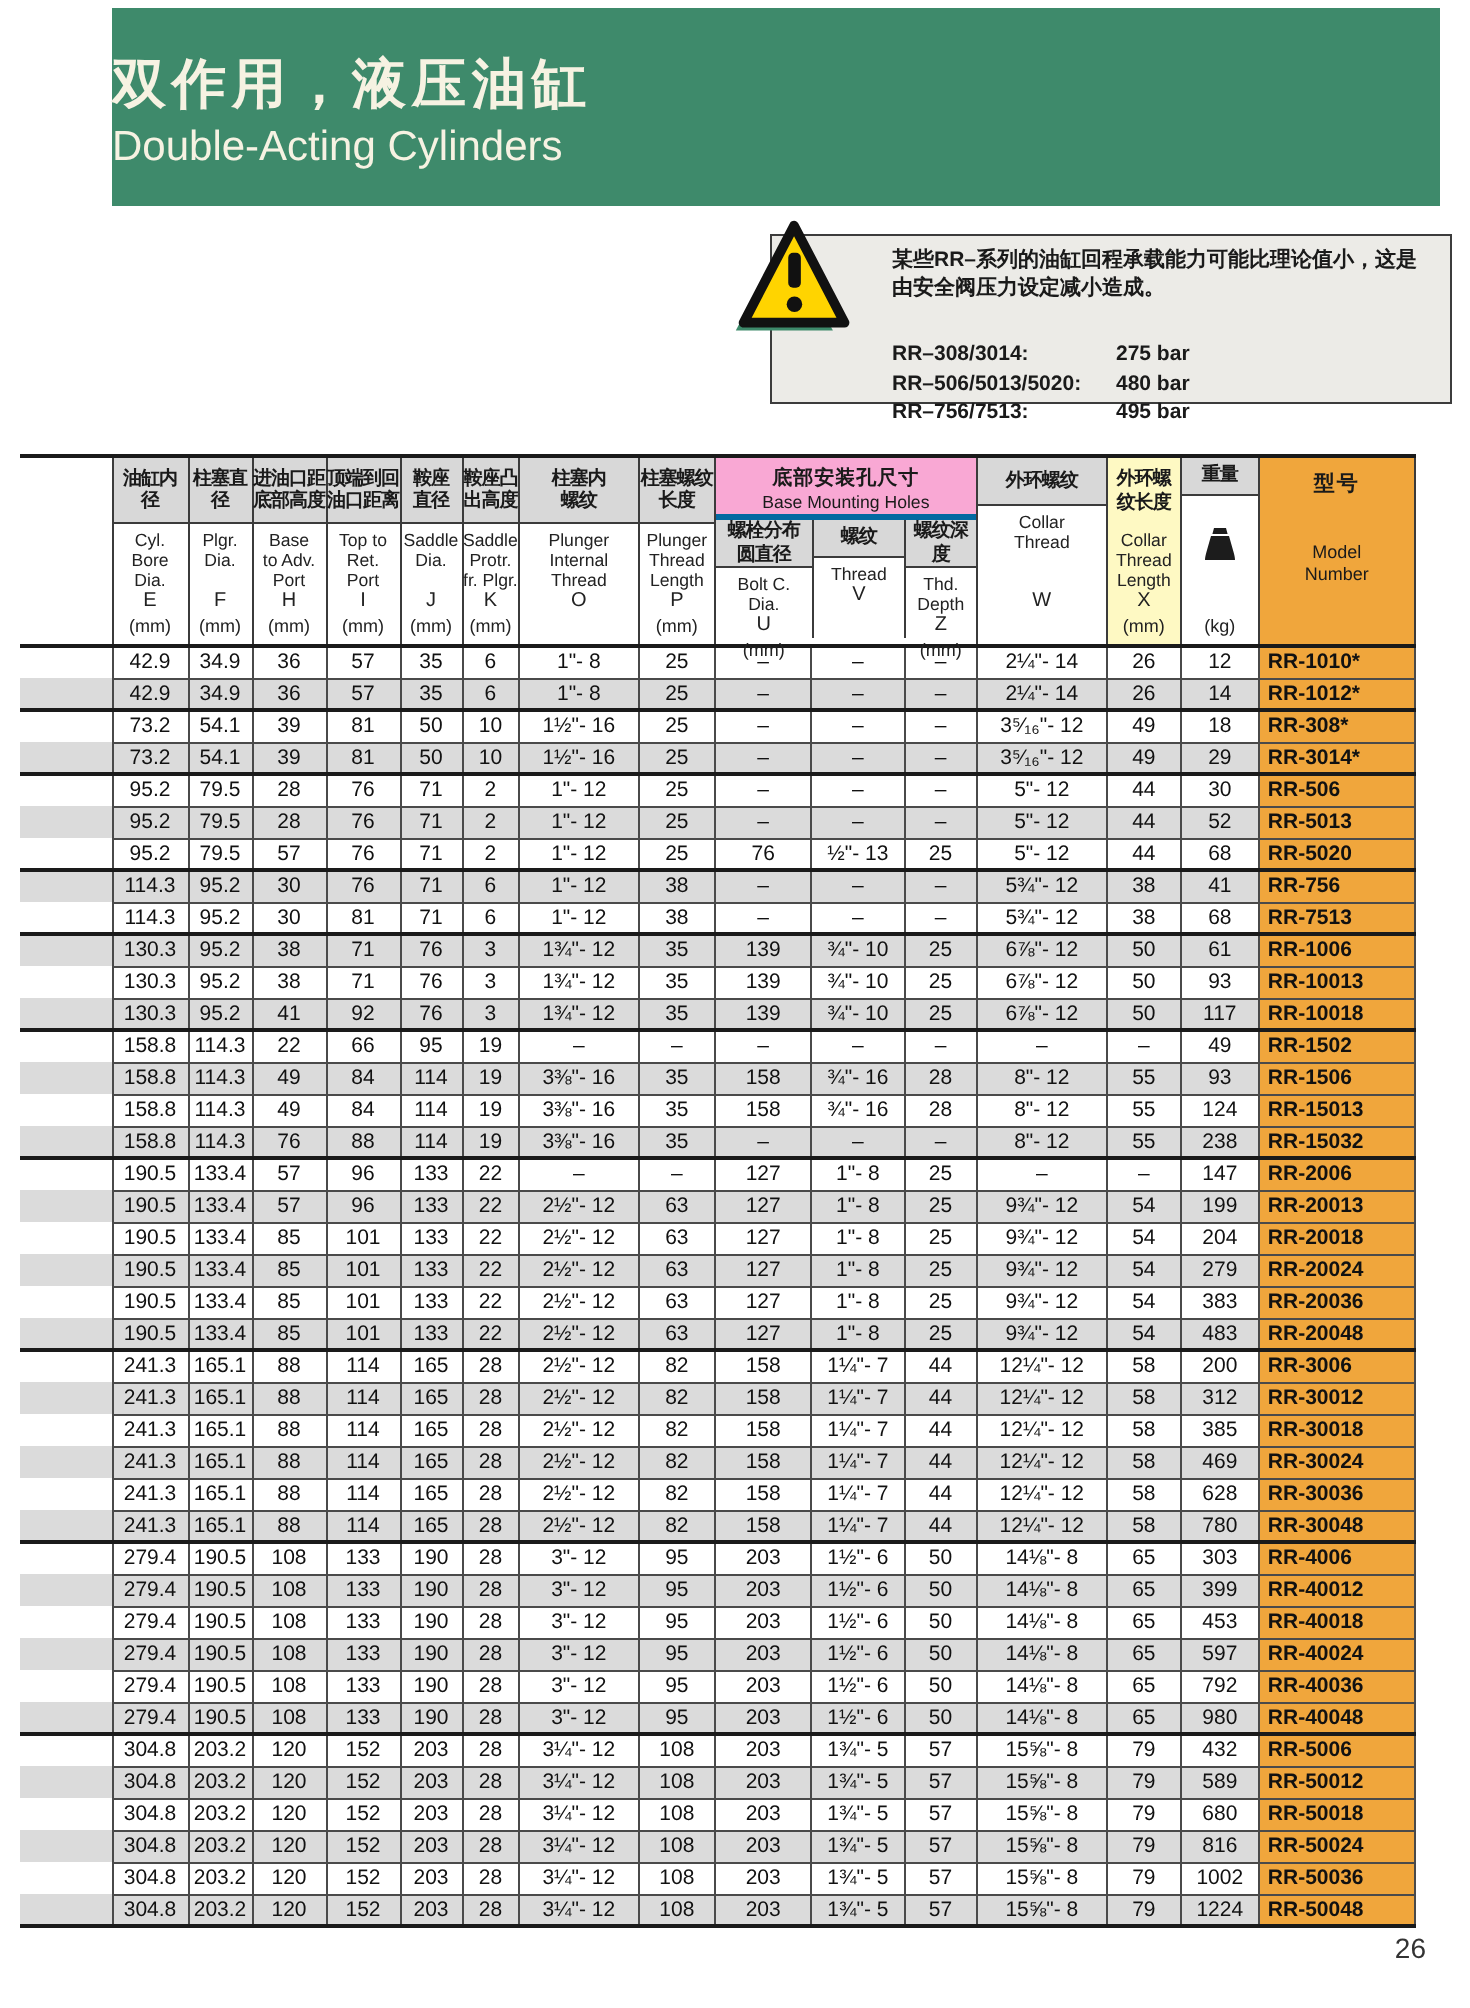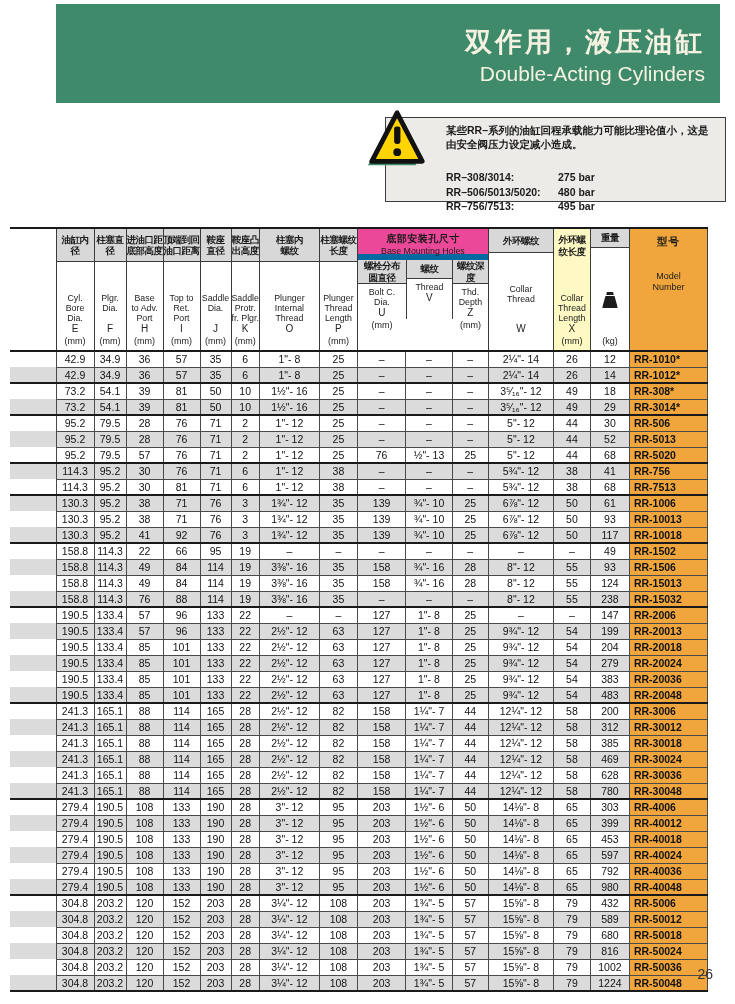--- a/index.html
+++ b/index.html
@@ -1,20 +1,20 @@
 <!DOCTYPE html>
 <html><head>
 <meta charset="utf-8">
 <style>
   * { margin:0; padding:0; box-sizing:border-box; }
   html,body { width:735px; height:1004px; background:#fdfdfc; font-family:"Liberation Sans", sans-serif; color:#1a1a1a; position:relative; }
   .page { position:absolute; inset:0; background:#fff; overflow:hidden; }
 
   
-  .banner { position:absolute; left:56px; top:4px; width:664px; height:99px; background:#3E8A6B; text-align:right; padding-right:15px; }
+  .banner { position:absolute; left:56px; top:4px; width:664px; height:99px; background:#3E8A6B; text-align:left; padding-right:15px; }
   .banner .cn { margin-top:20px; font-size:27px; font-weight:bold; letter-spacing:3px; color:#F6F2E2; }
   .banner .en { margin-top:2px; font-size:21px; color:#F6F2E2; }
 
   
   .warnbox { position:absolute; left:385px; top:117px; width:341px; height:85px; background:#ECEBE7; border:1px solid #3c3c3c; }
   .warn-tri { position:absolute; left:-21px; top:-9px; width:66px; height:62px; }
   .warn-text { margin-left:60px; padding:6px 8px 0 0; }
   .warn-note { font-size:10.5px; font-weight:bold; line-height:13.5px; }
   .warn-sub { font-size:10.5px; font-weight:bold; margin-top:5px; }
   .warn-settings { margin-top:19px; }
@@ -26,33 +26,33 @@
   table { border-collapse:collapse; table-layout:fixed; }
   td, th { padding:0; }
 
   th { height:93px; vertical-align:top; border:1px solid #3b3b3b; border-top:2px solid #1a1a1a; border-bottom:2px solid #1a1a1a; background:#fff; font-weight:normal; }
   th.margin-head { border-left:none; background:#fff; }
   td.margin-cell { border:none; background:#fff; }
   tr.group-end td { border-bottom:2px solid #1a1a1a; }
   tr.group-end td.margin-cell { border-bottom:2px solid #1a1a1a; }
 
   .band { background:#D8D8D8; border-bottom:1px solid #3b3b3b; display:flex; align-items:center; justify-content:center; text-align:center; font-weight:bold; font-size:9.5px; line-height:11.5px; letter-spacing:-0.5px; white-space:pre-line; }
-  .h-std { display:flex; flex-direction:column; height:100%;gap:28px; }
+  .h-std { display:flex; flex-direction:column; height:100%; }
   .band-std { height:33px; }
   .band-1line { height:24px; }
   .band-weight { height:19px; }
   .en-area { flex:1; display:flex; flex-direction:column; text-align:center; }
   .en-text { flex:1; padding-top:3px; font-size:8.8px; line-height:10px; color:#222; white-space:pre-line; }
   .letter { height:13px; font-size:10px; color:#222; }
   .unit { height:14px; font-size:9px; color:#222; }
   th.gray-full .h-std { background:#fef9c3; }
   th.gray-full .band { border-bottom:none; background:none; }
 
   
-  .bm-title { height:31px; background:#ec4899; border-bottom:6px solid #0369a1; text-align:center; }
+  .bm-title { height:31px; background:#f9a8d4; border-bottom:3px solid #0369a1; text-align:center; }
   .bm-title .cn { font-size:10px; font-weight:bold; padding-top:3px; letter-spacing:0.5px; }
   .bm-title .en { font-size:8.8px; line-height:10px; }
   .bm-cols { display:flex; height:59px; }
   .bm-col { display:flex; flex-direction:column; border-left:1px solid #3b3b3b; }
   .bm-col:first-child { border-left:none; }
   .bm-band { height:29px; }
 
   
   th.model-th { background:#F0A63C; }
   .model-head { display:flex; flex-direction:column; height:100%; text-align:center; }

